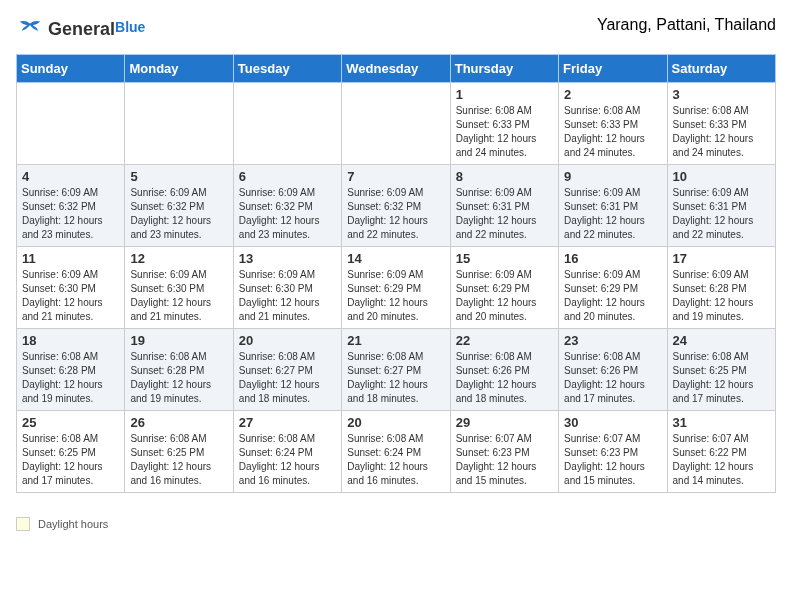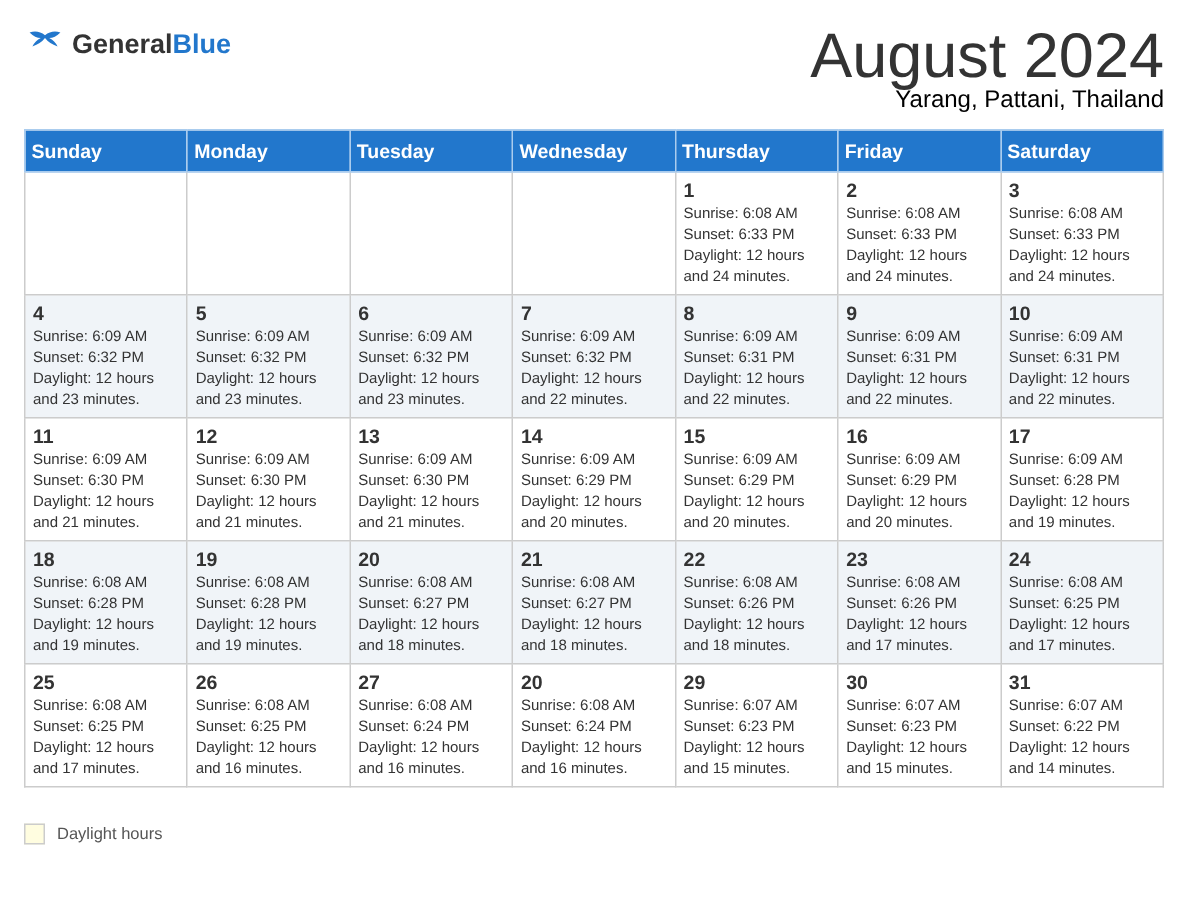--- a/index.html
+++ b/index.html
@@ -25,21 +25,21 @@
       display: flex;
       flex-direction: row;
       line-height: 1.1;
     }
     .logo-general {
       font-size: 18px;
       font-weight: bold;
       color: #333;
     }
     .logo-blue {
-      font-size: 18px;
+      font-size: 14px;
       font-weight: bold;
       color: #2277cc;
     }
     .logo-bird {
       width: 28px;
       height: 28px;
     }
     .title-area {
       text-align: right;
     }
@@ -122,21 +122,20 @@
   <div class="logo">
     <svg class="logo-bird" viewBox="0 0 30 30">
       <path d="M15 8 Q20 4 26 6 Q22 10 18 10 Q22 12 24 16 Q18 14 15 10 Q12 14 6 16 Q8 12 12 10 Q8 10 4 6 Q10 4 15 8Z" fill="#2277cc"></path>
     </svg>
     <div class="logo-text">
       <span class="logo-general">General</span>
       <span class="logo-blue">Blue</span>
     </div>
   </div>
   <div class="title-area">
-    <div class="calendar-title">August 2024</div>
     <div class="calendar-subtitle">Yarang, Pattani, Thailand</div>
   </div>
 </div>
 
 <table>
   <thead>
     <tr>
     <th>Sunday</th>
         <th>Monday</th>
         <th>Tuesday</th>

